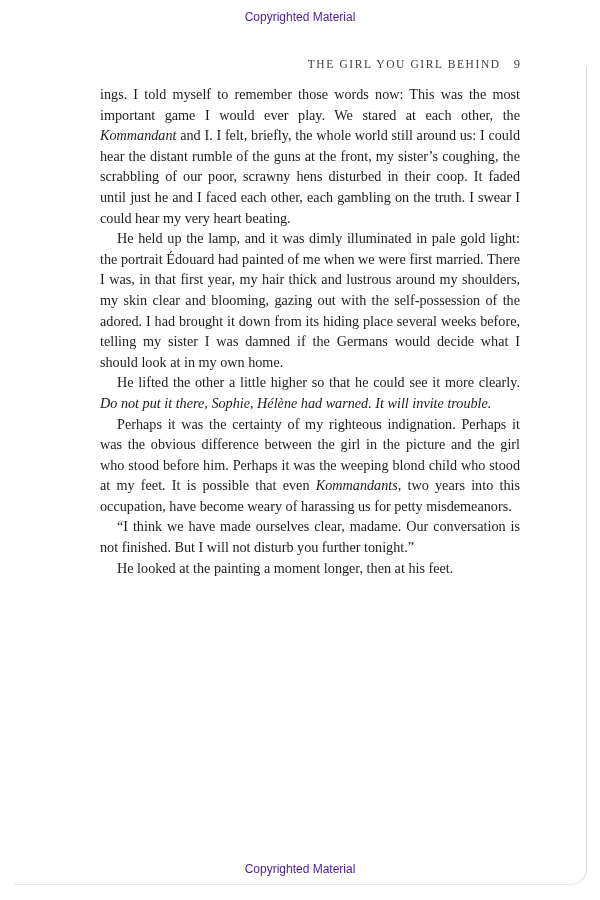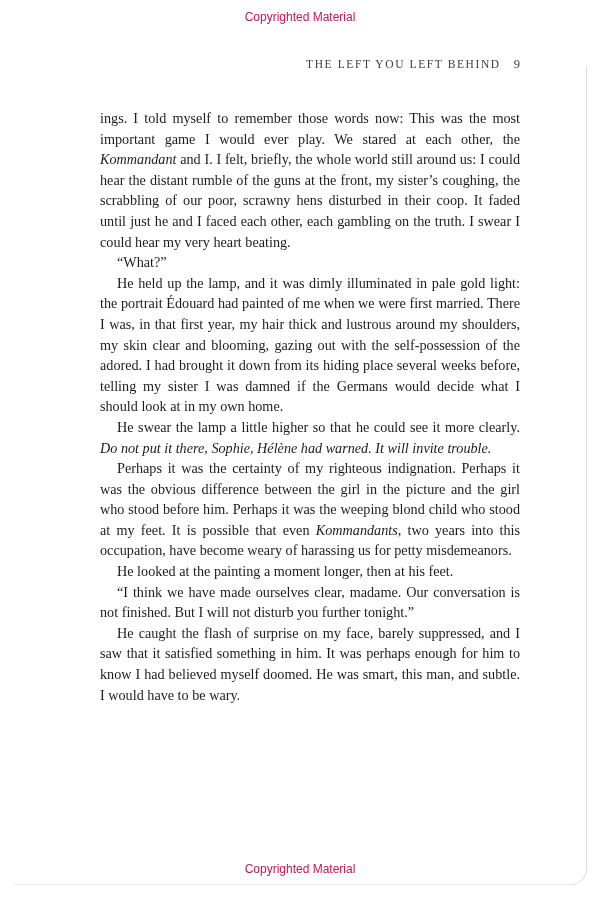--- a/index.html
+++ b/index.html
@@ -15,21 +15,21 @@
     position: relative;
     overflow: hidden;
   }
   .notice {
     position: absolute;
     left: 0;
     width: 600px;
     text-align: center;
     font-family: "Liberation Sans", sans-serif;
     font-size: 12px;
-    color: #be185d;
+    color: #4c1d95;
   }
   .notice.top { top: 10px; }
   .notice.bottom { top: 862px; }
 
   .running-header {
     position: absolute;
     top: 57px;
     left: 100px;
     width: 420px;
     text-align: right;
@@ -47,21 +47,20 @@
 
   .body-text {
     position: absolute;
     top: 84px;
     left: 100px;
     width: 420px;
     font-size: 14.2px;
     line-height: 20.6px;
     text-align: justify;
     color: #1c1c1c;
-    margin-top: 24px;
   }
   .para {
     margin: 0;
     padding: 0;
   }
   .para.indent {
     text-indent: 17px;
   }
   .para em {
     font-style: italic;
@@ -80,31 +79,29 @@
   }
 </style>
 </head>
 <body>
 
 <div class="page">
 
   <div class="notice top">Copyrighted Material</div>
 
   <div class="running-header">
-    <span>THE LEFT YOU LEFT BEHIND</span><span class="page-number">9</span>
+    <span>THE GIRL YOU GIRL BEHIND</span><span class="page-number">9</span>
   </div>
 
   <div class="body-text">
       <p class="para"><span>ings. I told myself to remember those words now: This was the most important game I would ever play. We stared at each other, the </span><em>Kommandant</em><span> and I. I felt, briefly, the whole world still around us: I could hear the distant rumble of the guns at the front, my sister’s coughing, the scrabbling of our poor, scrawny hens disturbed in their coop. It faded until just he and I faced each other, each gambling on the truth. I swear I could hear my very heart beating.</span></p>
-      <p class="para indent"><span>“What?”</span></p>
       <p class="para indent"><span>He held up the lamp, and it was dimly illuminated in pale gold light: the portrait Édouard had painted of me when we were first married. There I was, in that first year, my hair thick and lustrous around my shoulders, my skin clear and blooming, gazing out with the self-possession of the adored. I had brought it down from its hiding place several weeks before, telling my sister I was damned if the Germans would decide what I should look at in my own home.</span></p>
-      <p class="para indent"><span>He swear the lamp a little higher so that he could see it more clearly. </span><em>Do not put it there, Sophie, Hélène had warned. It will invite trouble.</em></p>
+      <p class="para indent"><span>He lifted the other a little higher so that he could see it more clearly. </span><em>Do not put it there, Sophie, Hélène had warned. It will invite trouble.</em></p>
       <p class="para indent"><span>Perhaps it was the certainty of my righteous indignation. Perhaps it was the obvious difference between the girl in the picture and the girl who stood before him. Perhaps it was the weeping blond child who stood at my feet. It is possible that even </span><em>Kommandants</em><span>, two years into this occupation, have become weary of harassing us for petty misdemeanors.</span></p>
+      <p class="para indent"><span>“I think we have made ourselves clear, madame. Our conversation is not finished. But I will not disturb you further tonight.”</span></p>
       <p class="para indent"><span>He looked at the painting a moment longer, then at his feet.</span></p>
-      <p class="para indent"><span>“I think we have made ourselves clear, madame. Our conversation is not finished. But I will not disturb you further tonight.”</span></p>
-      <p class="para indent"><span>He caught the flash of surprise on my face, barely suppressed, and I saw that it satisfied something in him. It was perhaps enough for him to know I had believed myself doomed. He was smart, this man, and subtle. I would have to be wary.</span></p>
     </div>
 
   <div class="notice bottom">Copyrighted Material</div>
 
   <div class="page-edge"></div>
 
 </div>
 
 </body></html>

